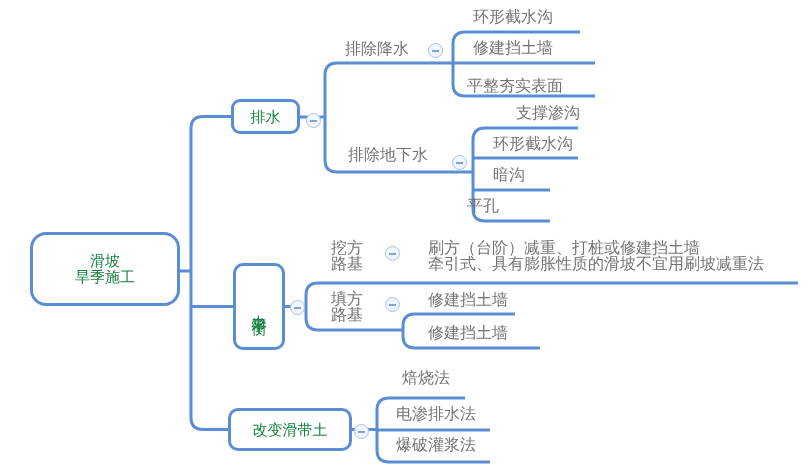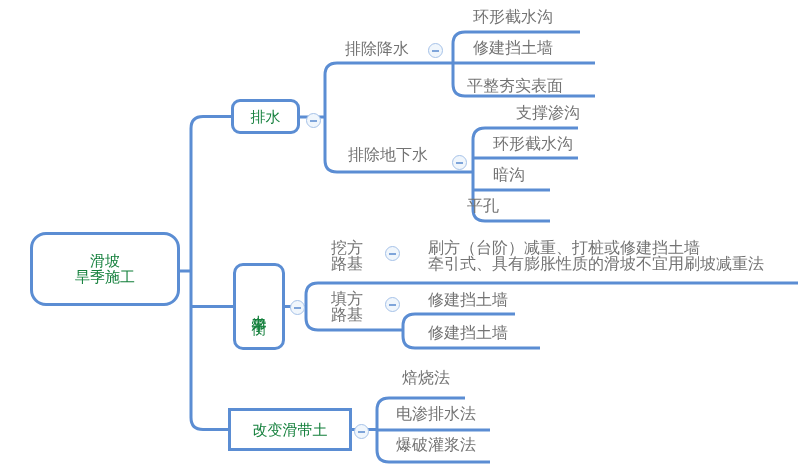--- a/index.html
+++ b/index.html
@@ -108,21 +108,21 @@
   </div>
 
   <div class="topic-box" style="left:231px;top:99px;width:69px;height:35px;border-radius:9px;">
     <span>排水</span>
   </div>
 
   <div class="topic-box" style="left:233px;top:263px;width:52px;height:87px;border-radius:10px;">
     <span class="vertical">力学平衡</span>
   </div>
 
-  <div class="topic-box" style="left:228px;top:408px;width:124px;height:43px;border-radius:0;">
+  <div class="topic-box" style="left:228px;top:408px;width:124px;height:43px;border-radius:10px;">
     <span>改变滑带土</span>
   </div>
 
   <div class="topic-text" style="left:345px;top:41px;">排除降水</div>
   <div class="topic-text" style="left:473px;top:9px;">环形截水沟</div>
   <div class="topic-text" style="left:473px;top:40px;">修建挡土墙</div>
   <div class="topic-text" style="left:467px;top:72px;margin-top:6px;">平整夯实表面</div>
 
   <div class="topic-text" style="left:348px;top:147px;">排除地下水</div>
   <div class="topic-text" style="left:493px;top:105px;margin-left:23px;">支撑渗沟</div>

